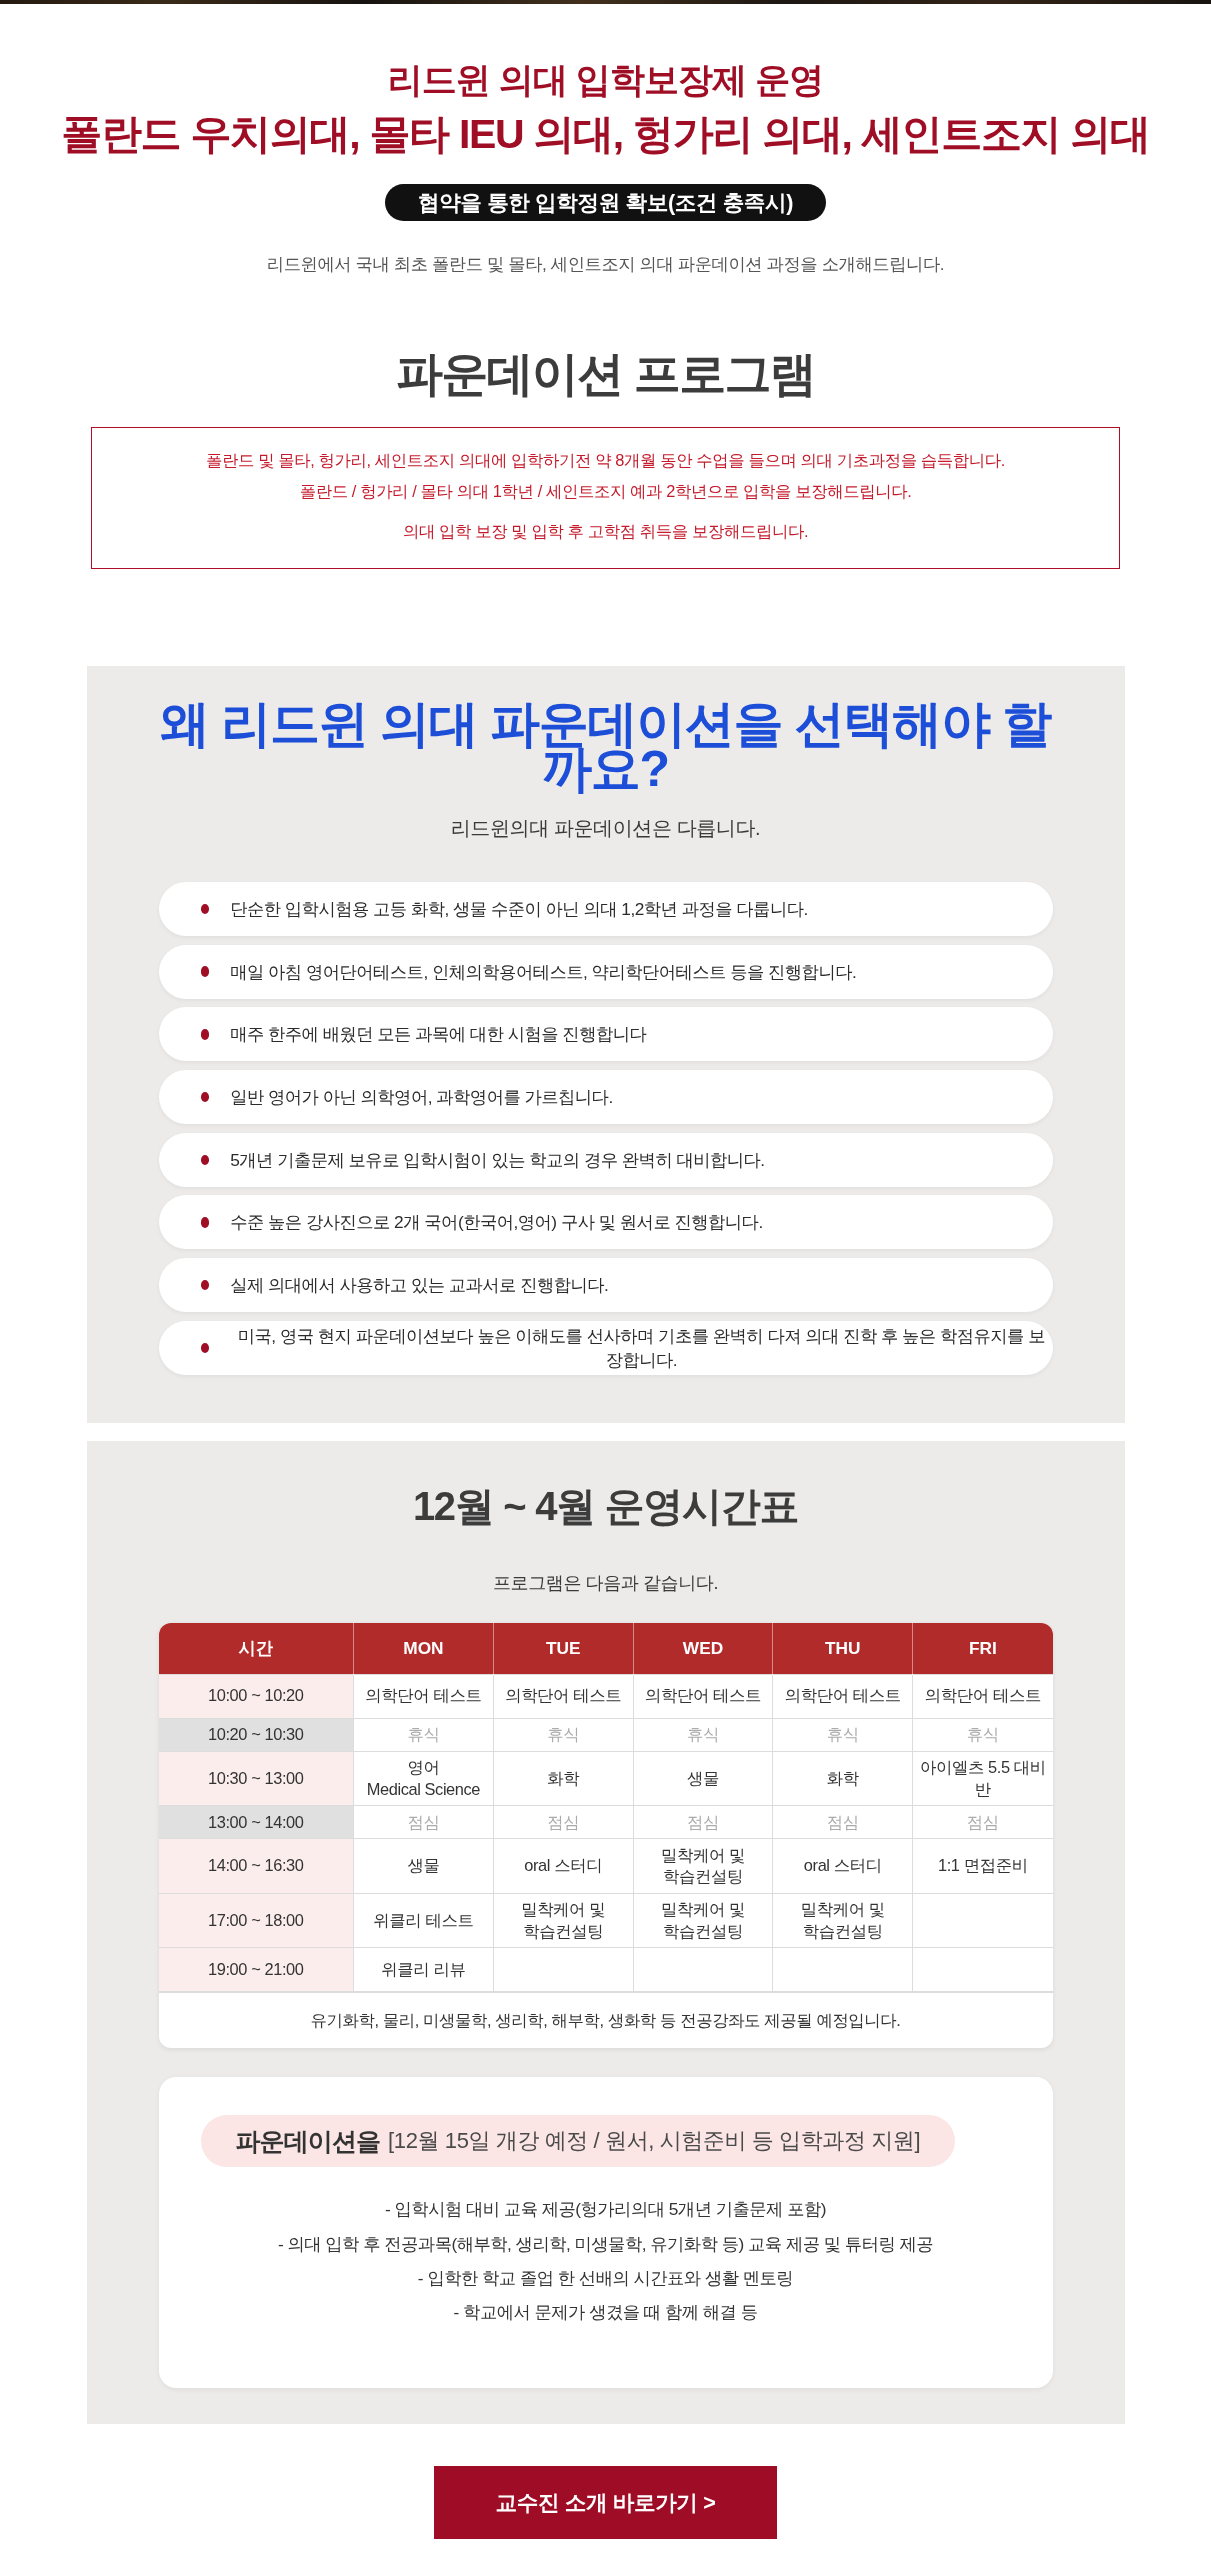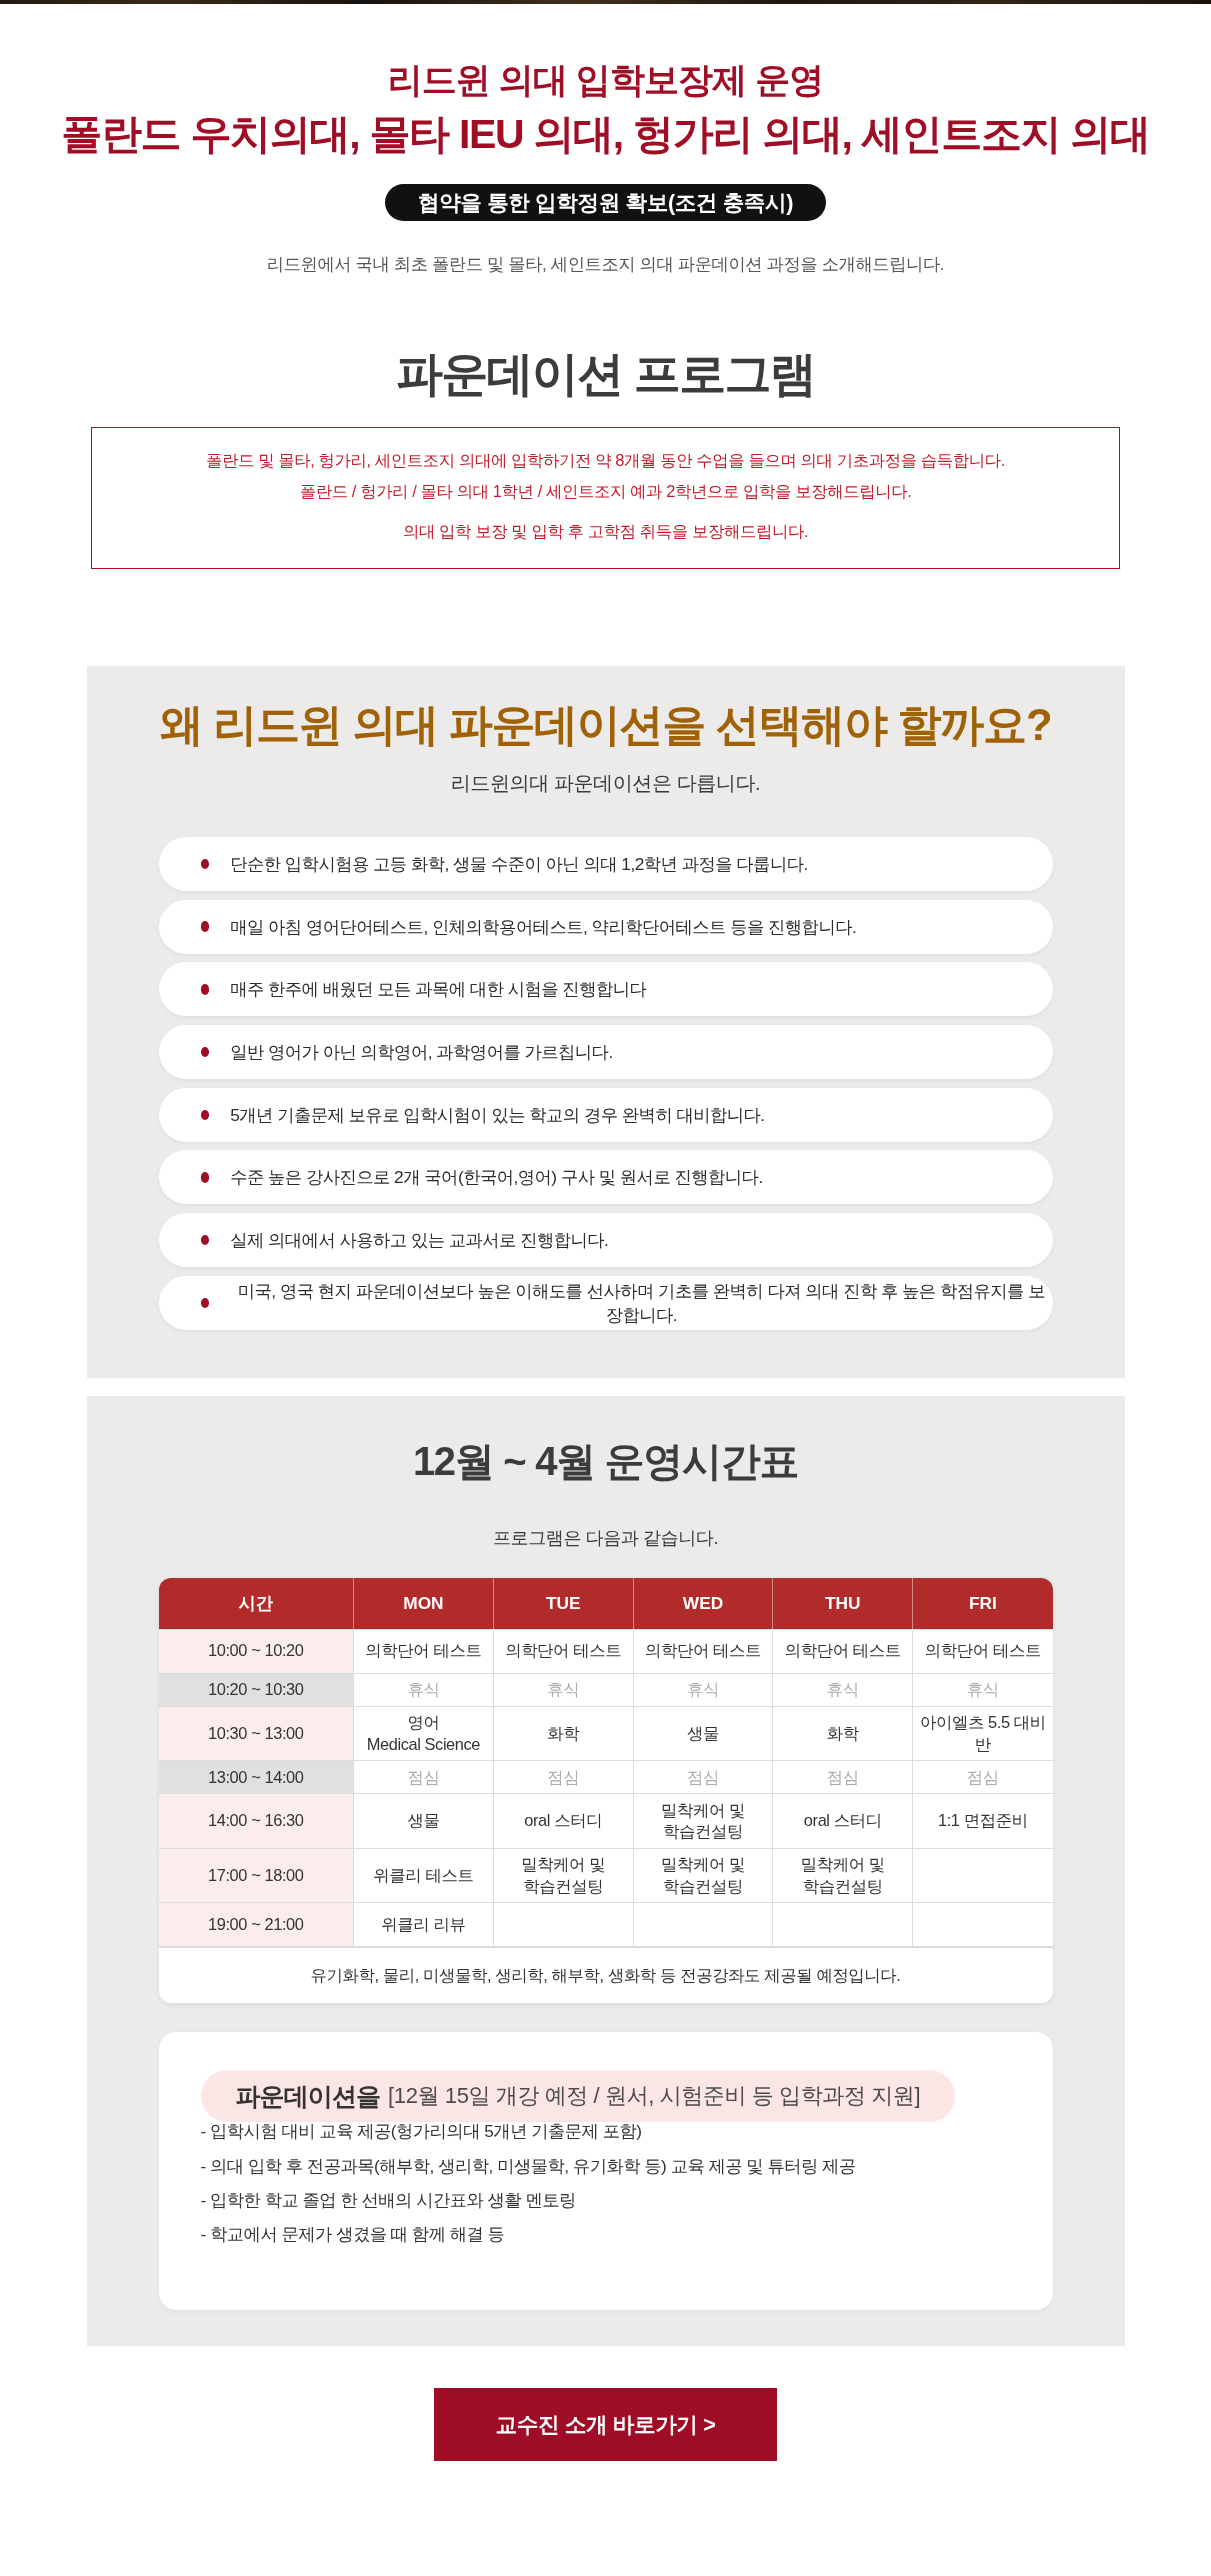--- a/index.html
+++ b/index.html
@@ -19,21 +19,21 @@
   .red-box{width:1029px;margin:26px auto 0;border:1.7px solid #B00E26;background:#ffffff;padding:21px 23px 26px;box-sizing:border-box;}
   .red-box p{margin:0;font-size:16.4px;line-height:22.5px;color:#C41A2B;letter-spacing:-0.4px;}
   .red-box p.l2{margin-top:8.7px;}
   .red-box p.l3{margin-top:17.3px;}
 
   
   .gray-section{width:1038px;margin:0 auto;background:#ECEBEA;box-sizing:border-box;}
   .sec1{margin-top:97px;padding:36px 72px 40px;}
   .sec2{margin-top:17.3px;padding:42px 72px 36px;}
 
-  .why-title{font-size:44px;line-height:45px;font-weight:800;color:#a16207;letter-spacing:-1.3px;}
+  .why-title{font-size:50px;line-height:45px;font-weight:800;color:#1d4ed8;letter-spacing:-1.3px;}
   .why-subtitle{margin-top:22.5px;font-size:20px;color:#3A3A3A;letter-spacing:-0.4px;}
   .pill-list{margin-top:40px;}
   .pill-item{display:flex;align-items:center;height:54px;background:#ffffff;border-radius:27px;margin-bottom:8.7px;padding-left:42px;box-shadow:0 1.7px 4.3px rgba(0,0,0,0.05);}
   .pill-bullet{width:8.7px;height:10.4px;border-radius:50%;background:#A00E26;flex:0 0 auto;margin-right:21px;}
   .pill-text{font-size:17.3px;color:#2B2B2B;letter-spacing:-0.5px;}
 
   .tt-title{font-size:40px;line-height:47px;font-weight:800;color:#3C3C3C;letter-spacing:-1.3px;}
   .tt-subtitle{margin-top:41px;font-size:18px;color:#3A3A3A;letter-spacing:-0.4px;}
 
   
@@ -51,21 +51,21 @@
   tr.break-row{height:33px;}
   tr.break-row td.time{background:#E0E0E0;}
   tr.break-row td.day{color:#ABABAB;}
   .tt-note{border-top:0.9px solid #DCDCDC;padding:16.4px 8.7px;text-align:center;font-size:16.4px;color:#333;letter-spacing:-0.4px;}
 
   
   .info-card{width:894px;margin:29px auto 0;background:#ffffff;border-radius:17.3px;padding:38px 42px 50px;box-sizing:border-box;text-align:left;box-shadow:0 1.7px 5.2px rgba(0,0,0,0.05);}
   .info-pill{display:inline-flex;align-items:center;background:#FBE6E5;border-radius:26px;height:52px;padding:0 35px;}
   .info-pill-title{font-size:25px;font-weight:800;color:#333333;letter-spacing:-0.9px;}
   .info-pill-detail{margin-left:8px;font-size:22px;color:#4A4A4A;letter-spacing:-0.4px;}
-  .info-items{}
+  .info-items{margin-top:33px;text-align:center;}
   .info-item{font-size:17.3px;color:#333333;letter-spacing:-0.5px;margin-bottom:16.4px;line-height:18px;}
   .info-price{margin-top:29px;font-size:29px;font-weight:800;color:#2E2E2E;letter-spacing:-0.9px;}
 
   
   .cta-button{display:flex;align-items:center;justify-content:center;width:343px;height:73px;margin:42px auto 0;background:#9E0C26;border:none;color:#ffffff;font-size:21.6px;font-weight:800;letter-spacing:-0.4px;cursor:pointer;font-family:inherit;}
   .bottom-space{height:112px;}
 </style>
 </head>
 <body>
 

